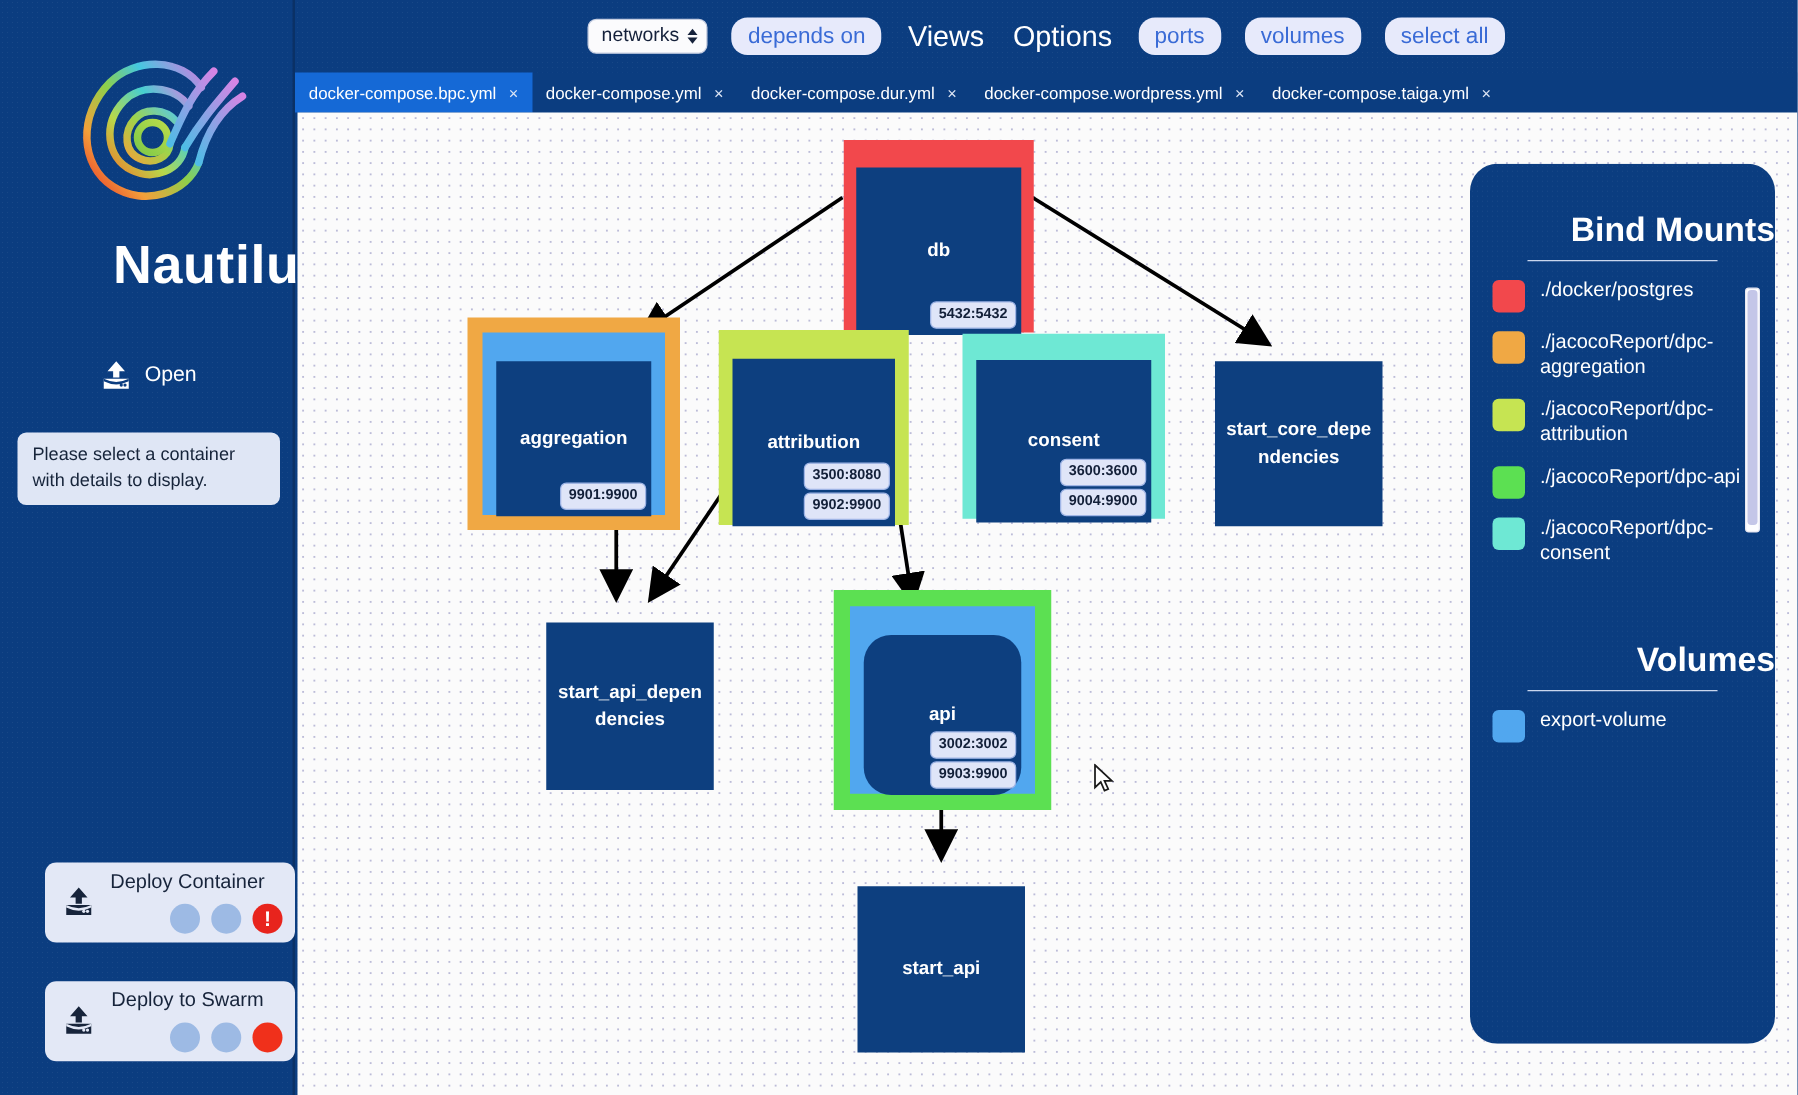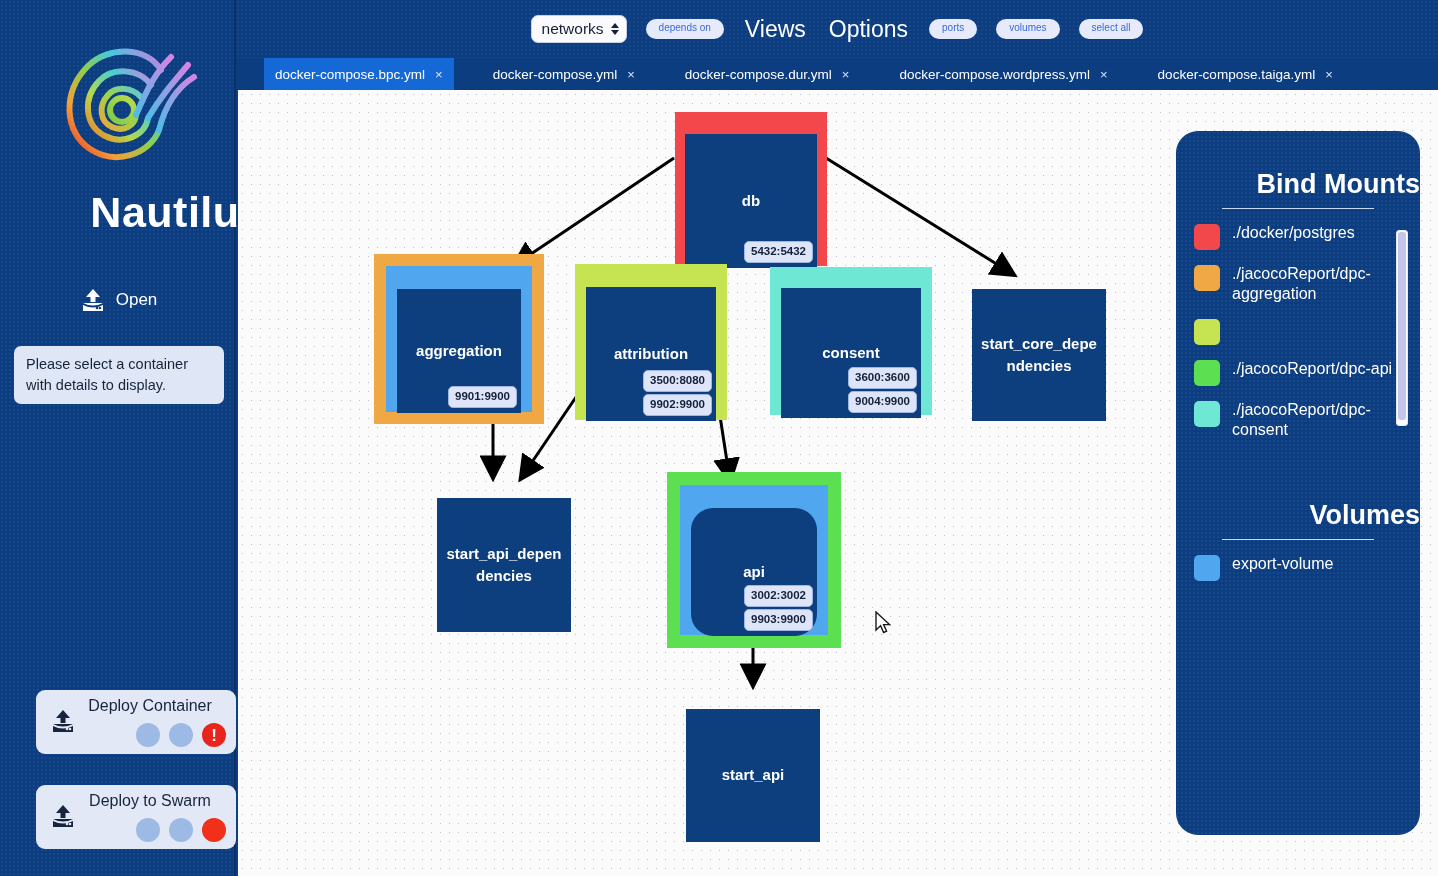--- a/index.html
+++ b/index.html
@@ -114,40 +114,40 @@
   }
   .tb-select .spinner i {
     width: 0; height: 0; border-left: 4.5px solid transparent;
     border-right: 4.5px solid transparent; display: block;
   }
   .tb-select .spinner i.up   { border-bottom: 5.5px solid #15213b; }
   .tb-select .spinner i.down { border-top: 5.5px solid #15213b; }
 
   .tb-pill {
     background: #e7eafb; color: #3a6bd6;
-    border-radius: 13px; font-size: 10px;
+    border-radius: 13px; font-size: 18px;
     padding: 3px 13px 5px; cursor: pointer; line-height: 1.25;
   }
   .tb-menu {
     color: #ffffff; font-size: 23px; cursor: pointer; line-height: 1;
     padding: 0 2px;
   }
 
   
   #tabs {
     position: absolute; top: 58px; left: 236px;
     width: 1202px; height: 32px;
     display: flex; align-items: stretch;
     background: #0b3d80;
   }
   .tab {
     display: flex; align-items: center; gap: 10px;
     padding: 12px 11px;
     font-size: 13.5px; color: #ffffff;
-    cursor: pointer; white-space: nowrap; margin-left: 28px;
+    cursor: pointer; white-space: nowrap;
   }
   .tab.active { background: #1569d6; }
   .tab .tab-close { color: #dde6f5; font-size: 13px; cursor: pointer; }
 
   
   #canvas {
     position: absolute; top: 90px; left: 238px;
     width: 1200px; height: 786px;
     background: #fbfbfb;
     background-image: radial-gradient(#bcbcd8 0.9px, transparent 1px);
@@ -463,20 +463,21 @@
       <div class="legend-item">
         <span class="swatch" style="background:#f2484c"></span>
         <span class="legend-text">./docker/postgres</span>
       </div>
       <div class="legend-item">
         <span class="swatch" style="background:#f0a844"></span>
         <span class="legend-text">./jacocoReport/dpc-aggregation</span>
       </div>
       <div class="legend-item">
         <span class="swatch" style="background:#c6e452"></span>
+        <span class="legend-text">./jacocoReport/dpc-attribution</span>
       </div>
       <div class="legend-item">
         <span class="swatch" style="background:#5ce052"></span>
         <span class="legend-text">./jacocoReport/dpc-api</span>
       </div>
       <div class="legend-item">
         <span class="swatch" style="background:#6ee8d4"></span>
         <span class="legend-text">./jacocoReport/dpc-consent</span>
       </div>
     </div>

